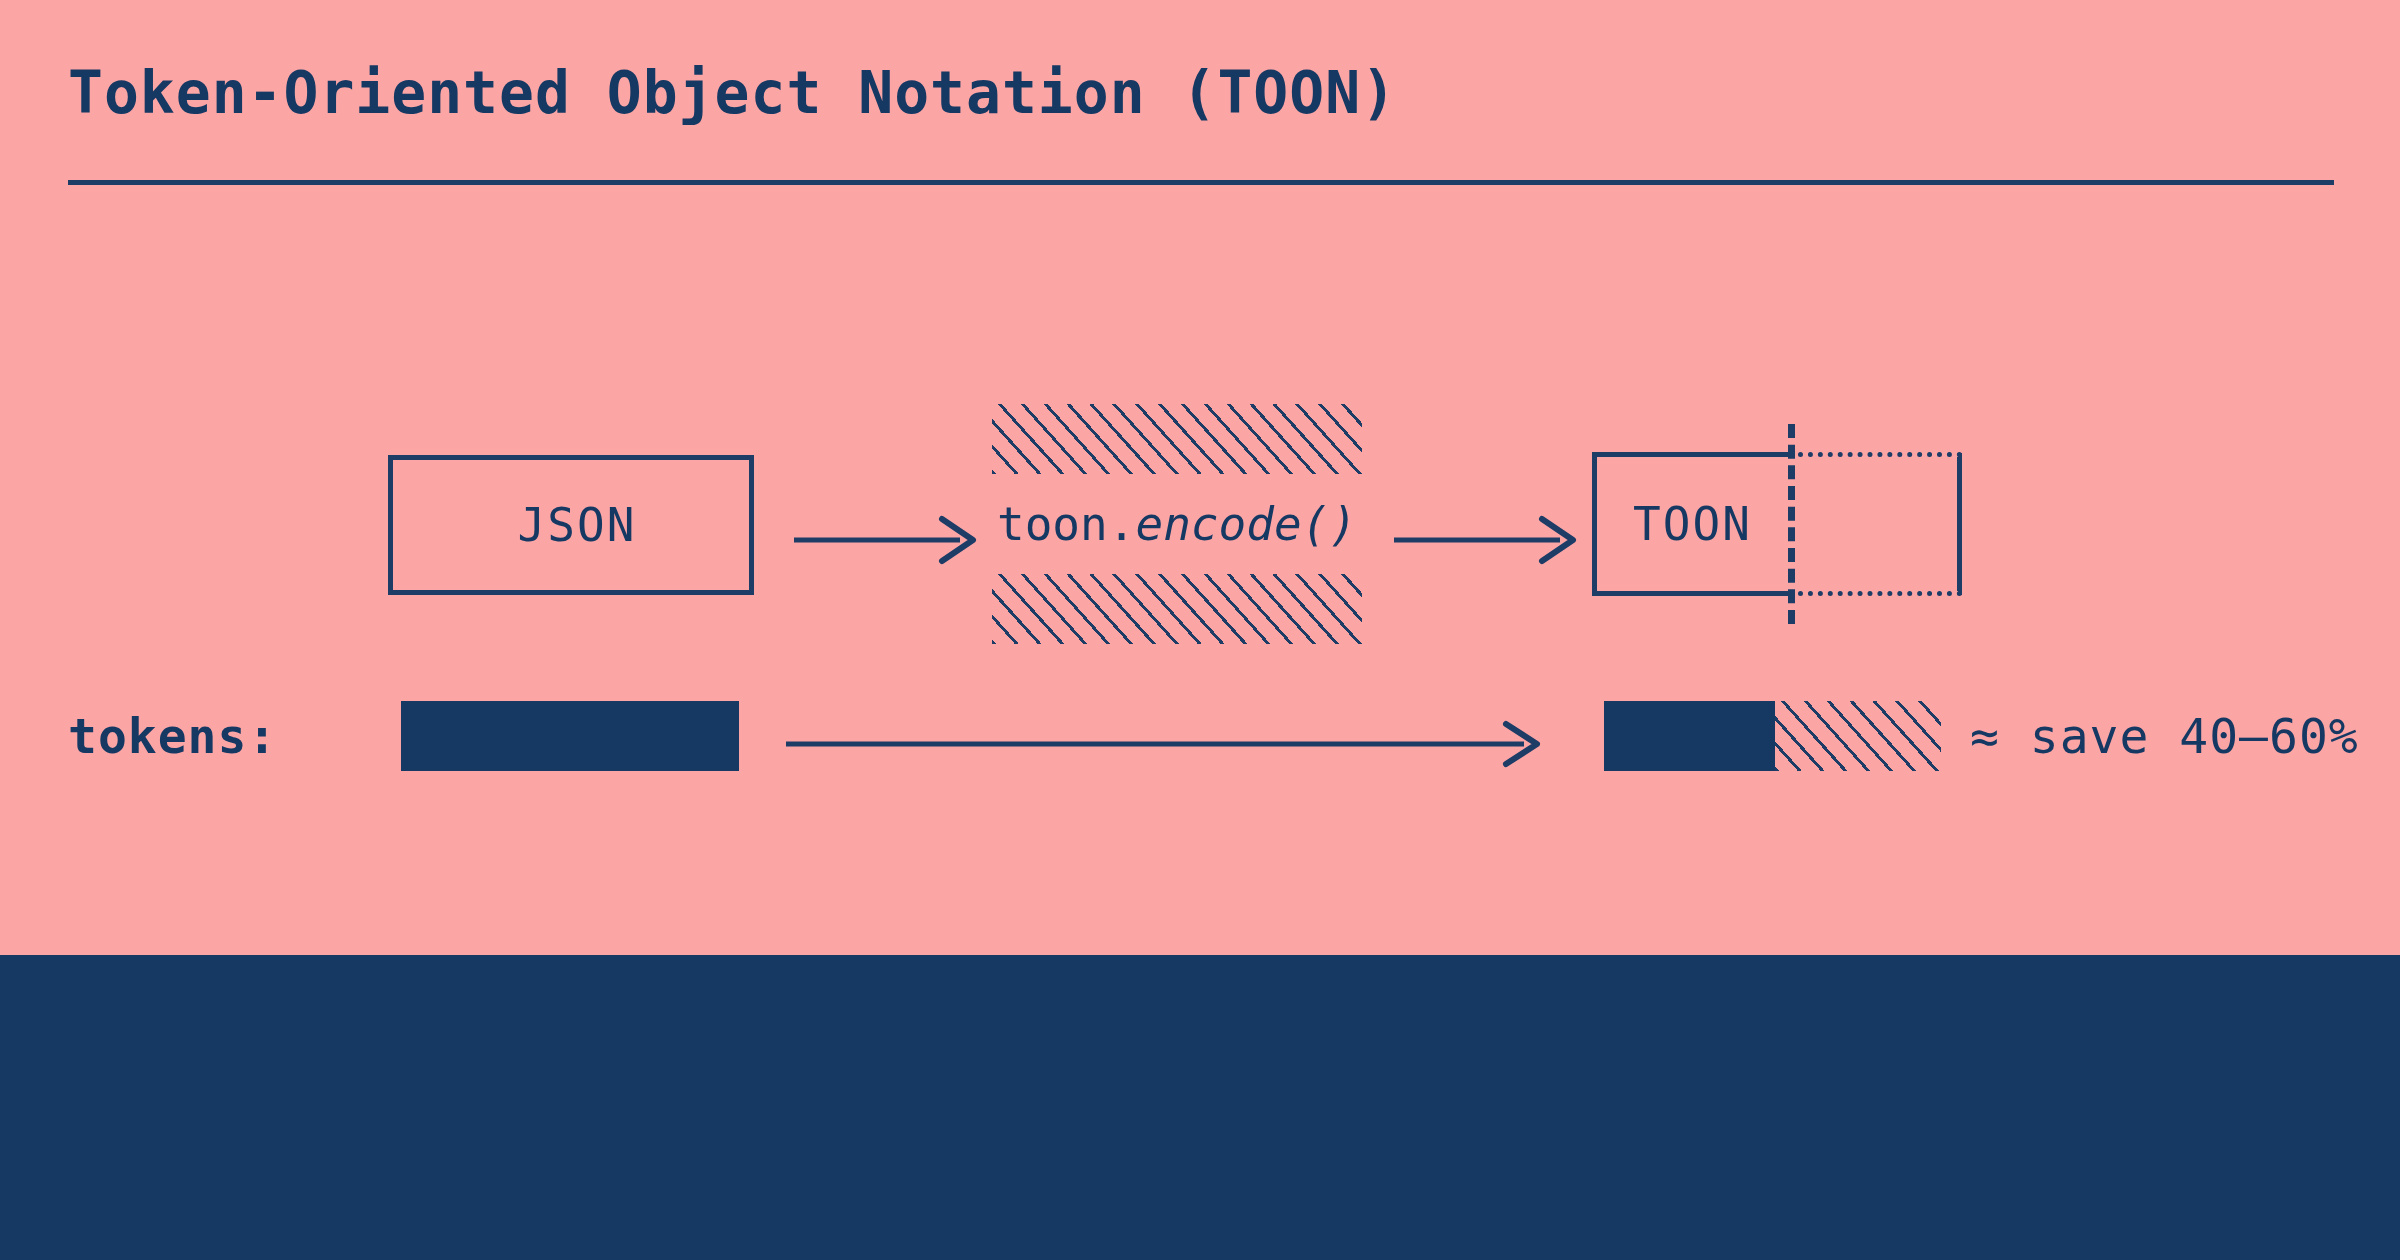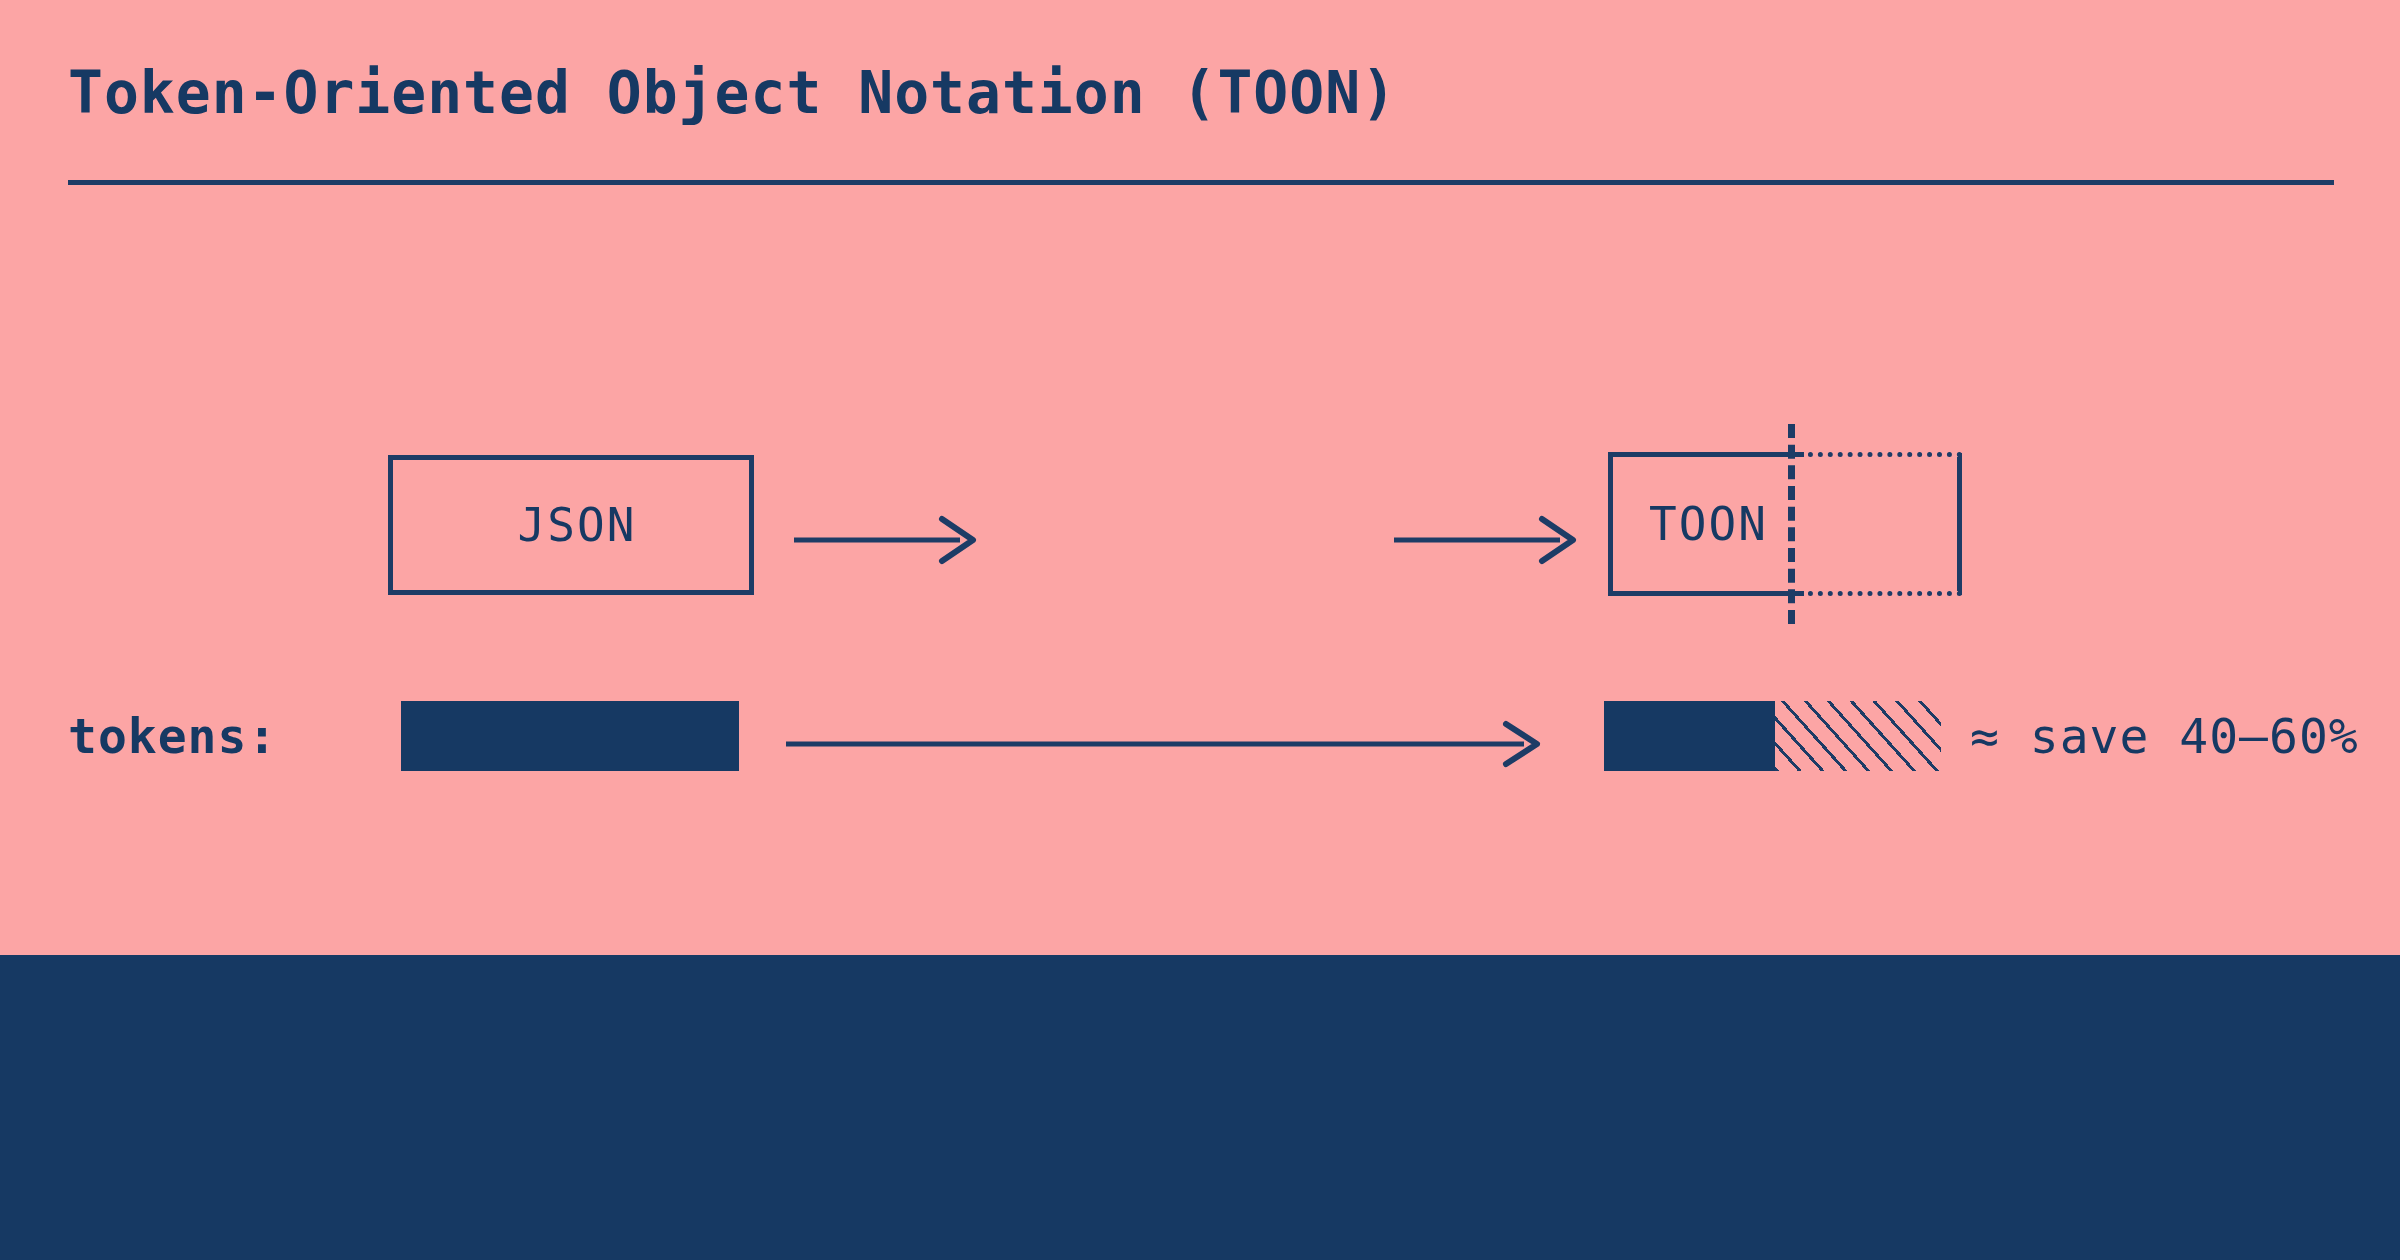--- a/index.html
+++ b/index.html
@@ -52,21 +52,21 @@
     color: #163963;
     font-size: 46px;
     letter-spacing: 2px;
     padding-left: 12px;
   }
   #json-box { left: 388px; top: 455px; width: 366px; height: 140px; }
 
   
   #toon-group { position: absolute; left: 1592px; top: 452px; width: 370px; height: 144px; }
   #toon-box {
-    position: absolute; left: 16px; top: 0; width: 196px; height: 144px;
+    position: absolute; left: 0; top: 0; width: 196px; height: 144px;
     box-sizing: border-box;
     border-top: 5px solid #1D3C66;
     border-left: 5px solid #1D3C66;
     border-bottom: 5px solid #1D3C66;
     display: flex; align-items: center; justify-content: center;
     color: #163963; font-size: 46px; letter-spacing: 2px;
   }
   #toon-divider {
     position: absolute; left: 196px; top: -28px; width: 0; height: 200px;
     border-left: 7px dashed #1D3C66;
@@ -146,20 +146,28 @@
 
     <div class="node-box" id="json-box">
       <span>JSON</span>
     </div>
 
     <svg class="arrow-svg" id="arrow1" width="220" height="80" viewBox="0 0 220 80">
       <line x1="4" y1="40" x2="170" y2="40" stroke="#1D3C66" stroke-width="5"></line>
       <polyline points="152,19 183,40 152,61" fill="none" stroke="#1D3C66" stroke-width="6" stroke-linecap="round" stroke-linejoin="round"></polyline>
     </svg>
 
+    <div id="encode-block">
+      <div class="hatch" id="hatch-top"></div>
+      <div id="encode-label">
+        <span class="mono-up">toon.</span>
+          <span class="mono-it">encode()</span>
+      </div>
+      <div class="hatch" id="hatch-bottom"></div>
+    </div>
 
     <svg class="arrow-svg" id="arrow2" width="220" height="80" viewBox="0 0 220 80">
       <line x1="4" y1="40" x2="170" y2="40" stroke="#1D3C66" stroke-width="5"></line>
       <polyline points="152,19 183,40 152,61" fill="none" stroke="#1D3C66" stroke-width="6" stroke-linecap="round" stroke-linejoin="round"></polyline>
     </svg>
 
     <div id="toon-group">
       <div id="toon-box">
         <span>TOON</span>
       </div>

